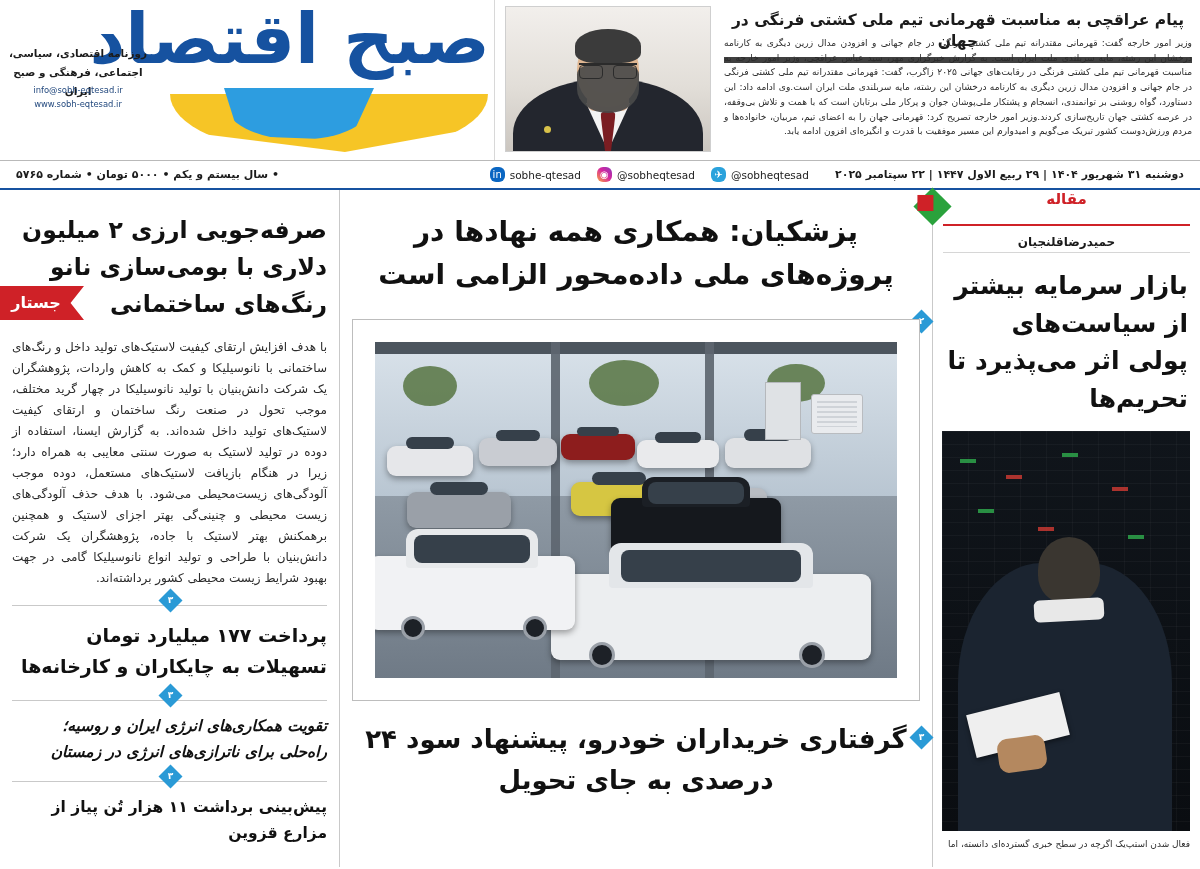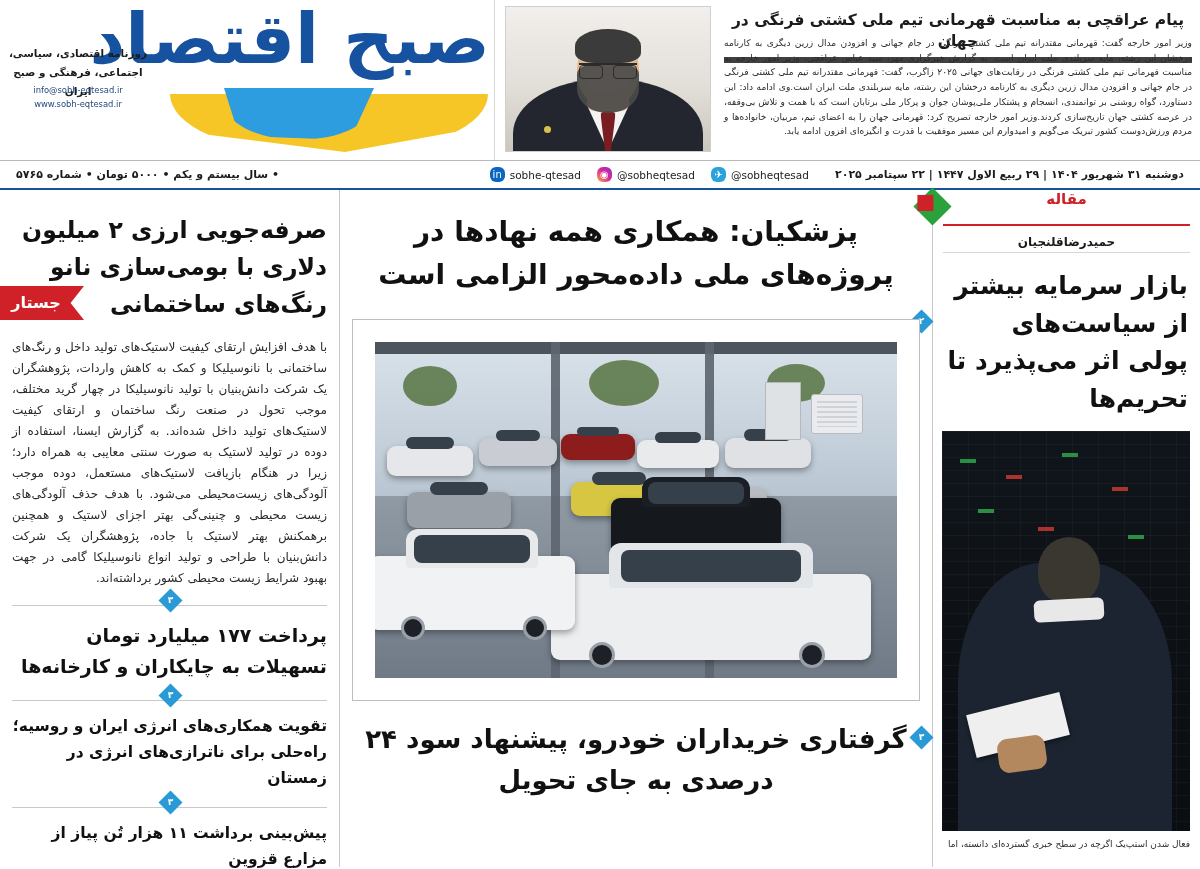--- a/index.html
+++ b/index.html
@@ -455,20 +455,21 @@
     text-align: right;
     padding: 14px 0 14px 0;
   }
   .left-title-3 {
     font-size: 15.5px;
     font-weight: bold;
     line-height: 1.68;
     color: #111;
     text-align: right;
     padding: 12px 0 12px 0;
+    font-style: italic;
   }
   .left-title-4 {
     font-size: 15.5px;
     font-weight: bold;
     line-height: 1.68;
     color: #111;
     text-align: right;
     padding: 12px 0 12px 0;
   }
   .pg-inline {

